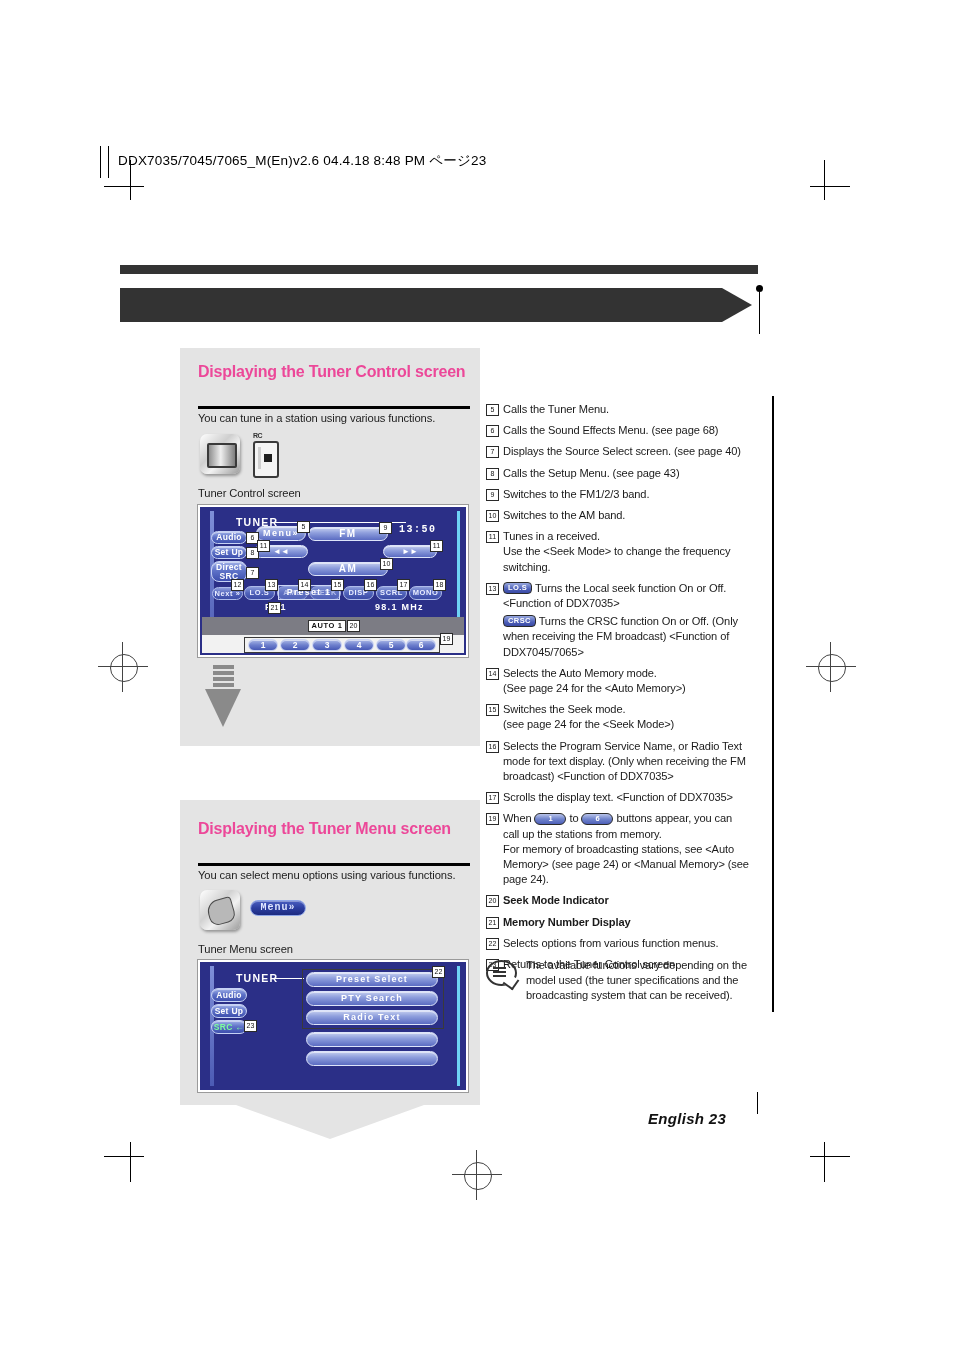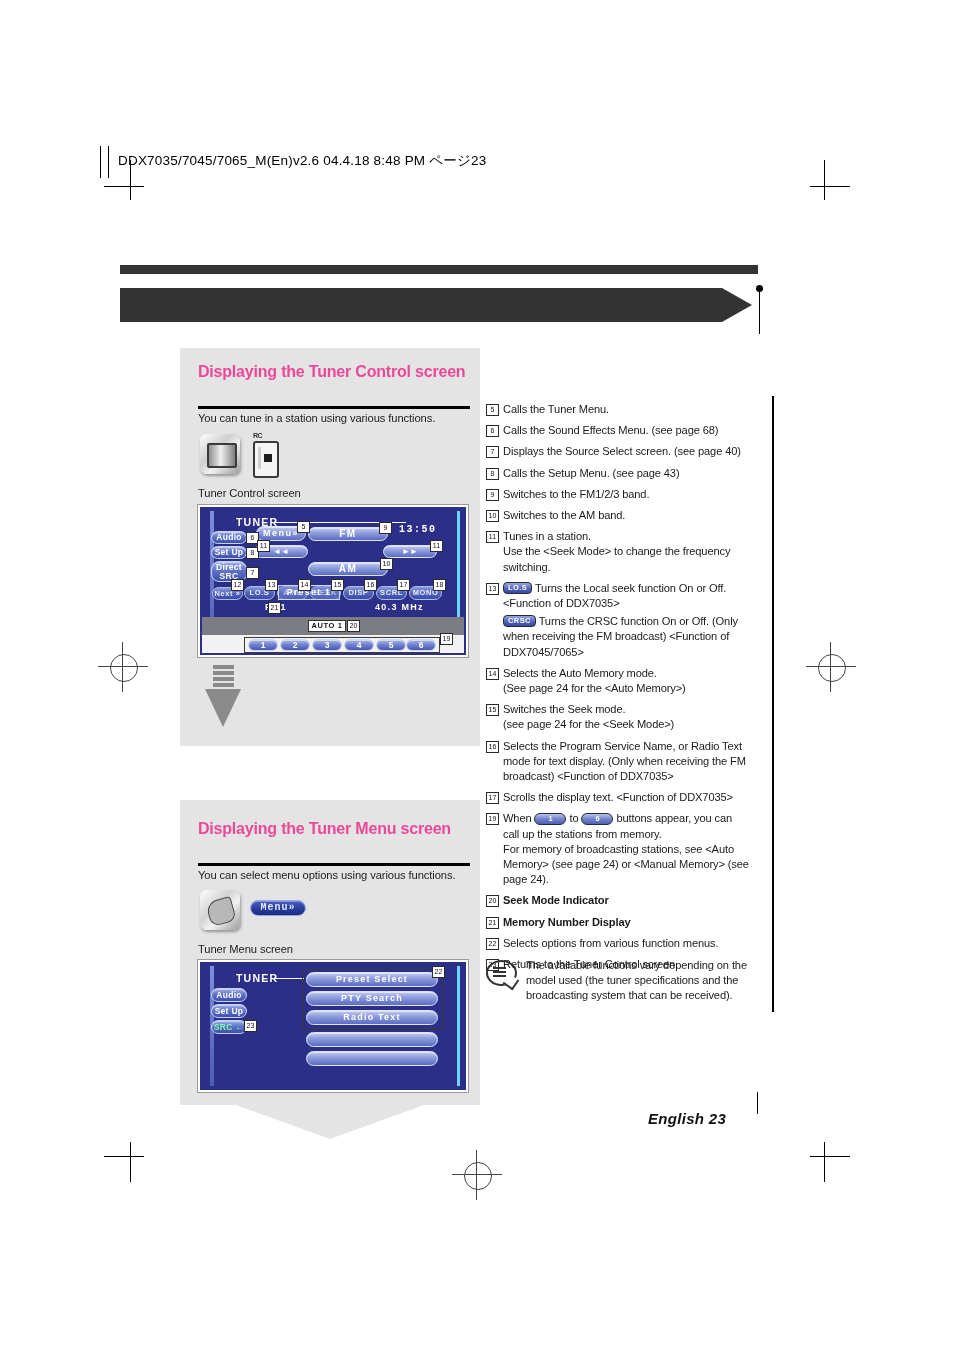--- a/index.html
+++ b/index.html
@@ -449,21 +449,21 @@
 
   <div class="fnbtn" style="left:176px;top:79px;width:29px;height:12px;line-height:12px;">SCRL</div>
   <div class="callout" style="left:197px;top:72px;">17</div>
 
   <div class="fnbtn" style="left:209px;top:79px;width:31px;height:12px;line-height:12px;">MONO</div>
   <div class="callout" style="left:233px;top:72px;">18</div>
 
   <div class="infotext" style="left:38px;top:95px;">FM1</div>
   <div class="callout" style="left:68px;top:95px;">21</div>
   <div class="presetbox" style="left:78px;top:78px;width:60px;height:13px;line-height:13px;">Preset 1</div>
-  <div class="infotext" style="left:148px;top:95px;">40.3 MHz</div>
+  <div class="infotext" style="left:148px;top:95px;">98.1 MHz</div>
 
   <div class="graystrip" style="left:2px;top:110px;width:262px;height:18px;"></div>
   <div class="autobox" style="left:108px;top:113px;width:36px;height:10px;line-height:10px;">AUTO 1</div>
   <div class="callout" style="left:147px;top:113px;">20</div>
 
   <div class="whitestrip" style="left:2px;top:128px;width:262px;height:18px;"></div>
   <div class="presetframe" style="left:44px;top:130px;width:194px;height:14px;"></div>
   <div class="presetbtn" style="left:48px;top:132px;width:28px;height:10px;line-height:10px;">1</div>
   <div class="presetbtn" style="left:80px;top:132px;width:28px;height:10px;line-height:10px;">2</div>
   <div class="presetbtn" style="left:112px;top:132px;width:28px;height:10px;line-height:10px;">3</div>
@@ -535,21 +535,21 @@
   <div class="item">
     <span class="num">9</span>
     <p>Switches to the FM1/2/3 band.</p>
   </div>
   <div class="item">
     <span class="num">10</span>
     <p>Switches to the AM band.</p>
   </div>
   <div class="item">
     <span class="num">11</span>
-    <p>Tunes in a station.</p>
+    <p>Tunes in a received.</p>
     <p class="sub">Use the &lt;Seek Mode&gt; to change the frequency switching.</p>
   </div>
 
 
   <div class="item">
     <span class="num">13</span>
     <p>
       <span class="inline-tag">LO.S</span>
       <span>Turns the Local seek function On or Off. &lt;Function of DDX7035&gt;</span>
     </p>

